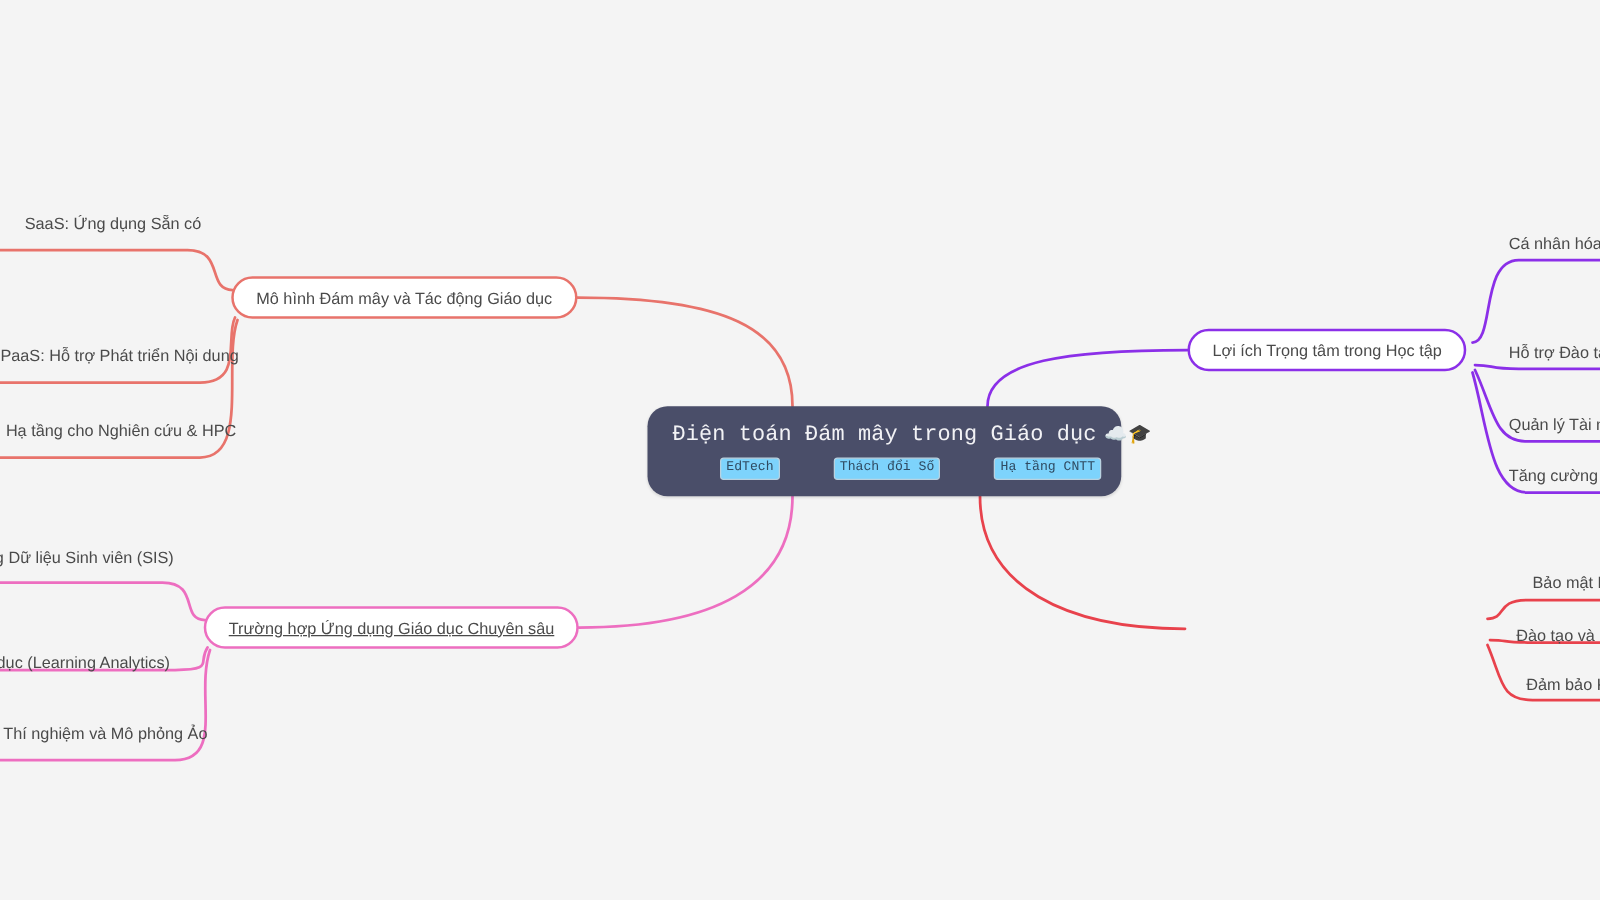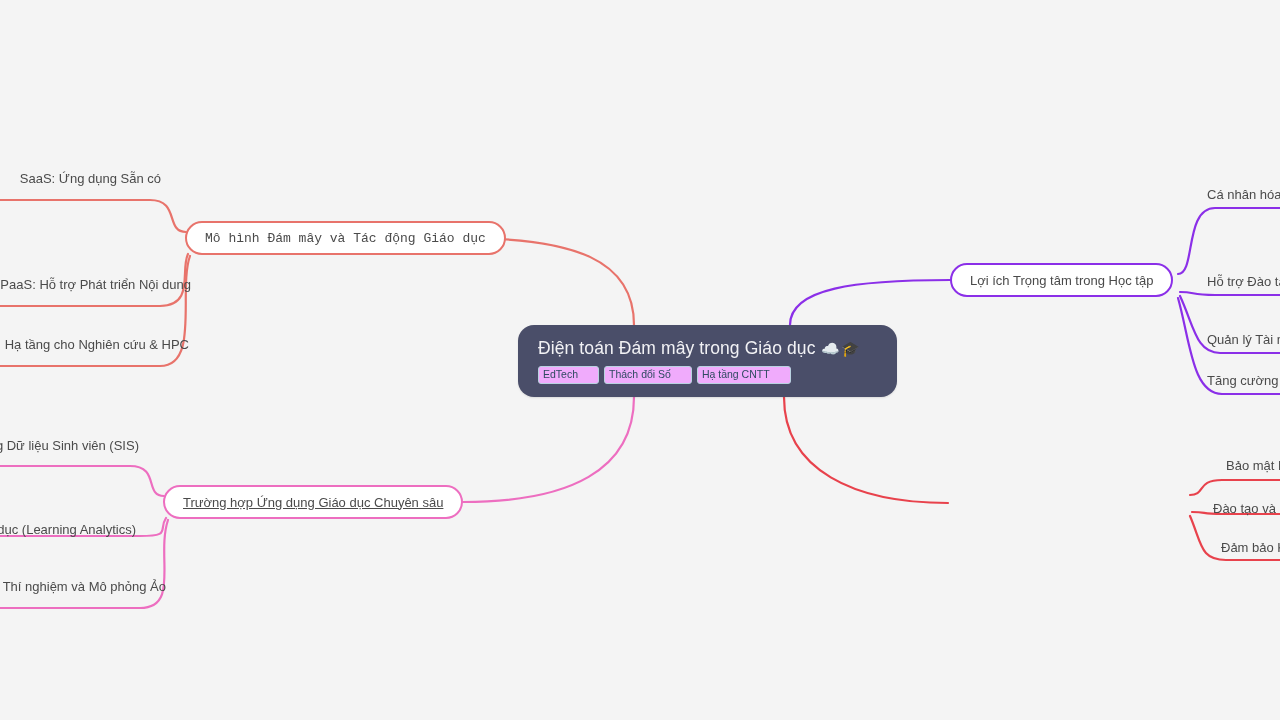--- a/index.html
+++ b/index.html
@@ -34,61 +34,63 @@
   #central {
     left: 518px;
     top: 325px;
     width: 379px;
     height: 72px;
     background: #4a4e69;
     border-radius: 16px;
     padding: 12px 18px 10px 20px;
     color: #ffffff;
     box-shadow: 0 1px 2px rgba(0,0,0,0.10);
+    font-family: Liberation Mono, monospace;
   }
   #central .title {
     font-size: 17.5px;
     line-height: 22px;
     color: #f2f2f5;
     letter-spacing: .1px;
   }
   #central .emoji {
     font-size: 15px;
     margin-left: 6px;
     letter-spacing: 1px;
   }
   #central .tags {
     margin-top: 6px;
     display: flex;
     gap: 5px;
   }
   #central .tag {
-    background: #f0abfc;
+    background: #7dd3fc;
     color: #2f4a61;
     font-size: 10.5px;
     line-height: 13px;
-    padding: 1px 20px 2px 4px;
+    padding: 1px 4px 2px 4px;
     border-radius: 3px;
     border: 1px solid #b9d2e0;
+    margin-left: 38px;
   }
   
   .branch {
     background: #ffffff;
     border-radius: 20px;
     border-style: solid;
     border-width: 2px;
     display: flex;
     align-items: center;
     justify-content: center;
     font-size: 13px;
     color: #4a4a4a;
     height: 34px;
     padding: 0 18px;
   }
-  #b-models   { left: 185px; top: 221px; border-color: #e8736b; font-family: Liberation Mono, monospace; }
+  #b-models   { left: 185px; top: 221px; border-color: #e8736b; }
   #b-usecases { left: 163px; top: 485px; border-color: #ed6ec0; text-decoration: underline; }
   #b-benefits { left: 950px; top: 263px; border-color: #8b2fe8; }
   #b-challenges { left: 948px; top: 484px; border-color: #e8424c; }
 
   
   .leaf {
     font-size: 13px;
     color: #4a4a4a;
     line-height: 17px;
   }

